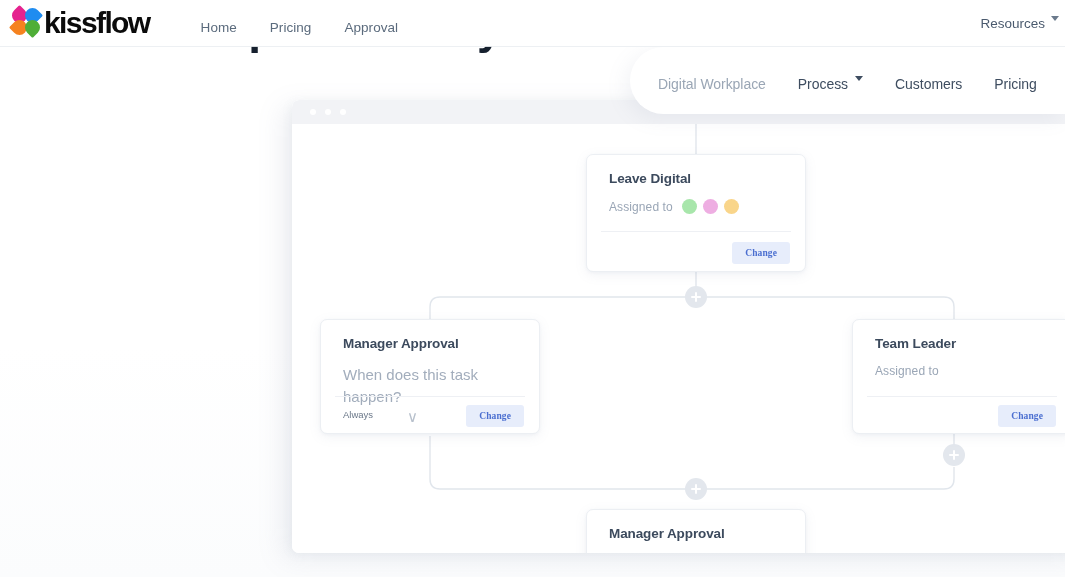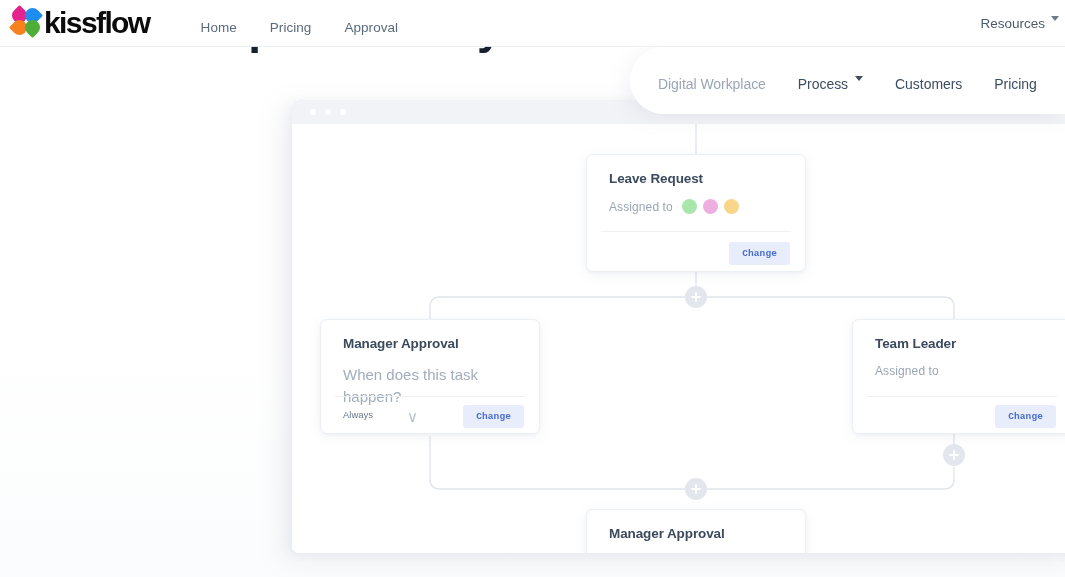--- a/index.html
+++ b/index.html
@@ -82,21 +82,21 @@
 
   .card-sep { position:absolute; left:14px; right:14px; height:1px; background:#eef0f4; }
 
   .card-footer { position:absolute; display:flex; align-items:center; }
   .chev-down { font-size:15px; color:#b7c0cc; font-weight:400; letter-spacing:0; line-height:1; }
   .btn-change {
     background:#e7edfb; color:#4a6ed0;
     font-size:9.5px; font-weight:600;
     border:none; border-radius:3px;
     padding:6px 13px; cursor:pointer; letter-spacing:0.1px;
-    font-family:Liberation Mono, monospace;
+    font-family:Liberation Serif, serif;
   }
 
   
   .navbar {
     position:absolute; left:0; top:0; width:1065px; height:46px;
     background:#ffffff; z-index:40;
     display:flex; align-items:center;
     box-shadow:0 1px 0 rgba(235,238,242,0.9);
   }
   .logo-wrap { display:flex; margin-left:12px; }
@@ -164,21 +164,21 @@
           <path d="M404,355 L404,375"></path>
           <path d="M404,385 L404,398"></path>
         </g>
       </svg>
 
       <div class="plus-node" style="left:393px; top:162px;"></div>
       <div class="plus-node" style="left:393px; top:354px;"></div>
       <div class="plus-node" style="left:651px; top:320px;"></div>
 
       <div class="node-card" style="left:294px; top:30px; width:220px; height:118px;">
-        <div class="card-title">Leave Request</div>
+        <div class="card-title">Leave Digital</div>
         <div class="assigned-row">
           <span class="assigned-label">Assigned to</span>
           <span class="avatars">
             <span class="avatar" style="background:#a8e6ab"></span>
             <span class="avatar" style="background:#eeaee2"></span>
             <span class="avatar" style="background:#f9d58a"></span>
           </span>
         </div>
         <div class="card-sep" style="top:76px;"></div>
         <div class="card-footer" style="right:15px; top:87px;">

